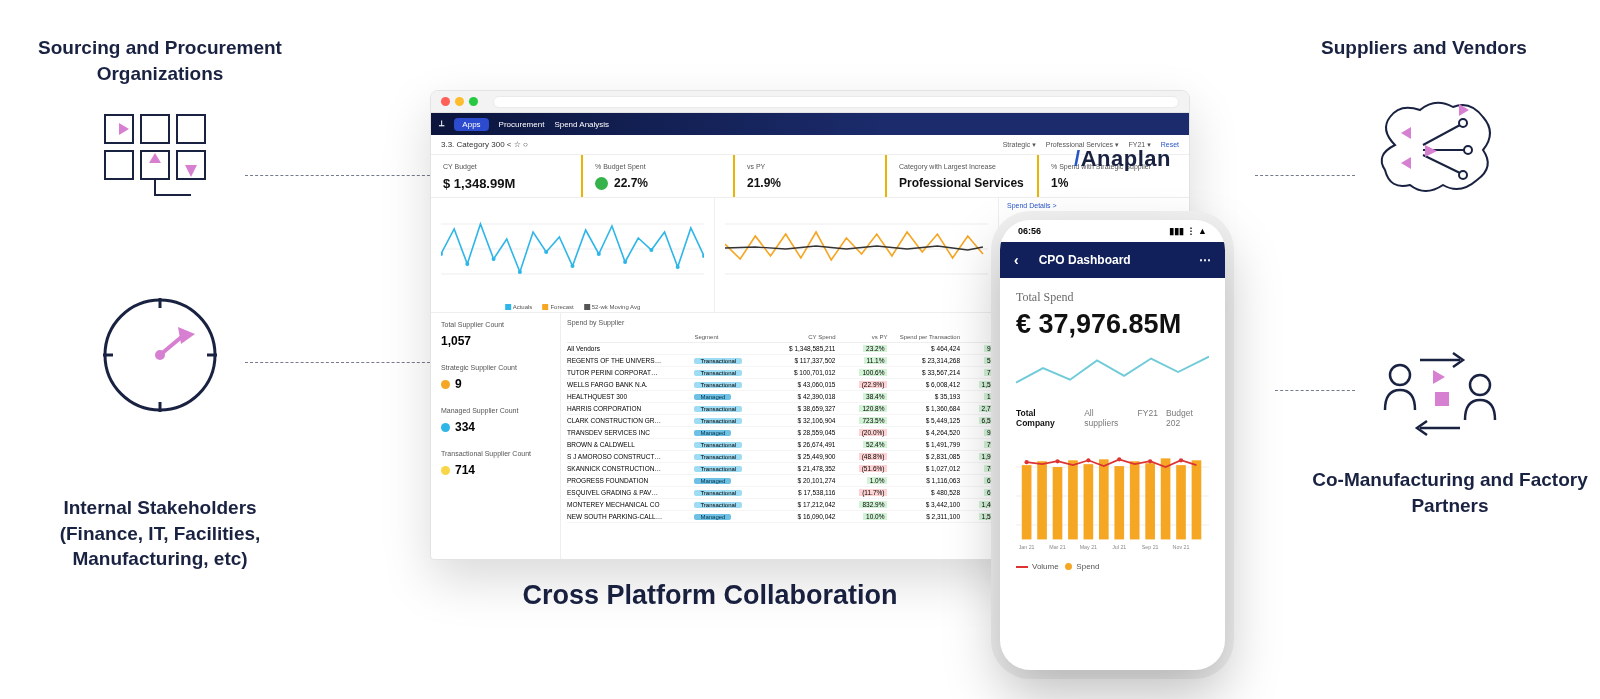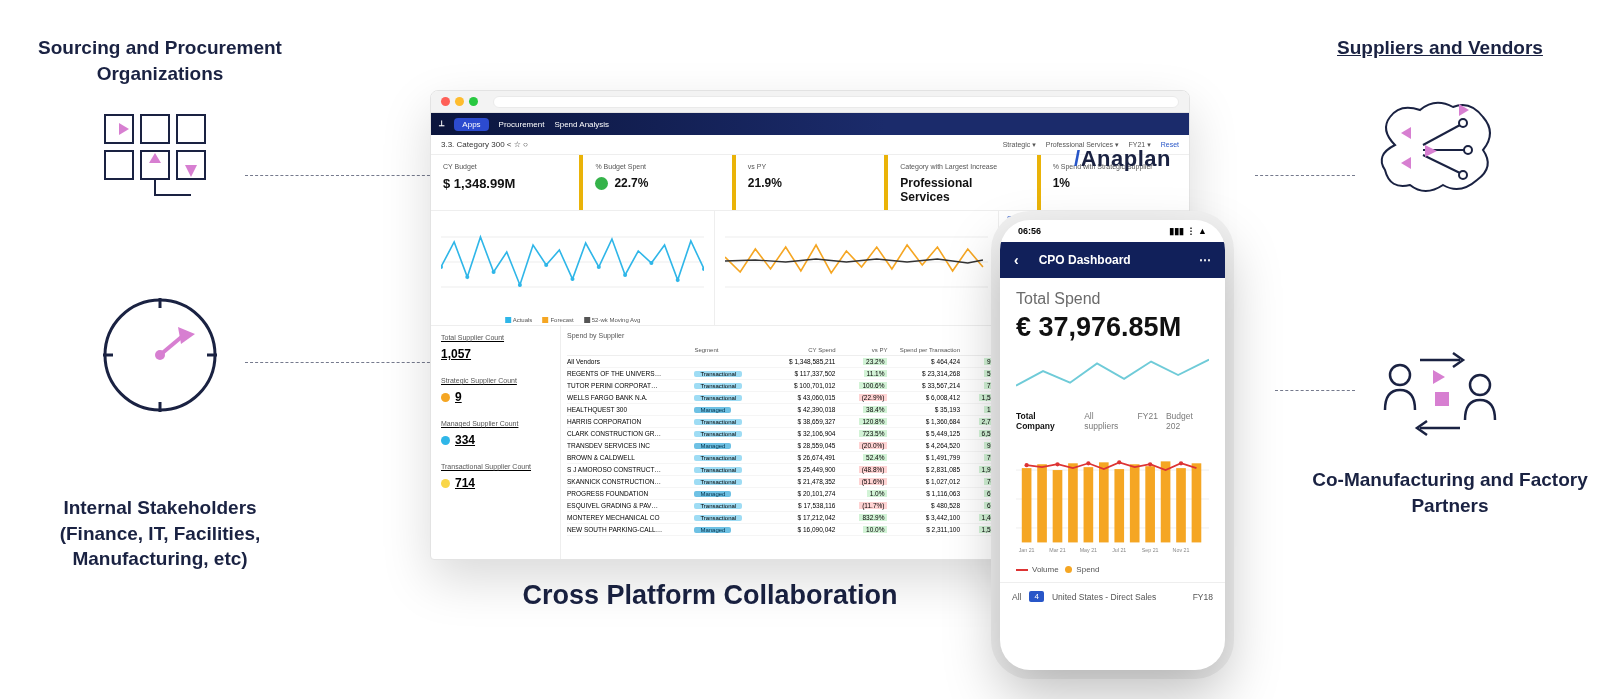--- a/index.html
+++ b/index.html
@@ -17,21 +17,21 @@
     position: absolute;
     text-align: center;
     color: #1a2242;
     font-weight: 700;
     font-size: 19px;
     line-height: 1.35;
     width: 280px;
   }
   #lbl-tl { top: 35px;  left: 20px; }
   #lbl-bl { top: 495px; left: 20px; }
-  #lbl-tr { top: 35px;  right: 20px; text-decoration: underline; }
+  #lbl-tr { top: 35px;  right: 36px; }
   #lbl-br { top: 467px; right: 0; width: 300px; }
 
   
   .side-icon {
     position: absolute;
     width: 140px;
     height: 120px;
     text-align: center;
   }
   #ic-tl { top: 105px; left: 95px; }
@@ -85,21 +85,21 @@
     display:flex; align-items:center; gap:10px; padding:0 8px;
     color:#fff; font-size:8px;
   }
   .nav-btn { background:#2c4bcf; padding:2px 8px; border-radius:4px; }
   .crumb { height:20px; display:flex; align-items:center; gap:8px; padding:0 10px;
     font-size:8px; color:#333; border-bottom:1px solid #eee;}
   .crumb .right { margin-left:auto; display:flex; gap:10px; font-size:7px; color:#555;}
   .crumb .reset { color:#2856c8; }
 
   .kpis { display:flex; border-bottom:1px solid #eee; }
-  .kpi { flex:1; padding:8px 12px 6px; border-right:4px solid #eab308; }
+  .kpi { flex:1; padding:8px 12px 6px; border-right:2px solid #eab308; }
   .kpi:last-child { border-right:none; }
   .kpi .t { font-size:7px; color:#555; margin-bottom:6px; }
   .kpi .v { font-size:12px; font-weight:600; color:#111; display:flex; align-items:center; gap:6px;}
   .kpi .big { font-size:13px; font-weight:700;}
   .bullet { width:13px; height:13px; border-radius:50%; display:inline-block;}
   .bullet.g { background:#35b34a; }
 
   .logo-anaplan { position:absolute; top:55px; right:18px; font-weight:800; font-size:22px; color:#1a2242; letter-spacing:.5px;}
   .logo-anaplan .tri { color:#2856c8; }
 
@@ -115,21 +115,21 @@
   .sd-head { display:flex; color:#555; gap:6px; margin:6px 0 3px; font-size:6px;}
   .sd-head span:nth-child(1){flex:2;} .sd-head span:nth-child(2){flex:1.3;}
   .sd-head span:nth-child(3){flex:1.3; text-align:right;} .sd-head span:nth-child(4){flex:1; text-align:right;}
   .sd-row { display:flex; gap:6px; padding:1px 0;}
   .sd-row span:nth-child(1){flex:2;} .sd-row span:nth-child(2){flex:1.3;}
   .sd-row span:nth-child(3){flex:1.3; text-align:right; color:#2b9e3a;}
   .sd-row span:nth-child(4){flex:1; text-align:right; color:#2b9e3a;}
 
   .bottom-grid { display:flex; height:260px; }
   .sup-counts { flex:0 0 130px; border-right:1px solid #eee; padding:8px 10px; font-size:7px;}
-  .sup-counts .block { margin-bottom:16px;text-decoration:underline;}
+  .sup-counts .block { margin-bottom:16px;}
   .sup-counts .block .t { color:#555; margin-bottom:6px;}
   .sup-counts .block .v { font-weight:700; font-size:12px; display:flex; align-items:center; gap:5px;}
   .cdot { width:9px; height:9px; border-radius:50%; display:inline-block;}
   .cdot.or{background:#f5a623;} .cdot.bl{background:#2fb6e8;} .cdot.ye{background:#f9d648;}
 
   .sup-table { flex:1; padding:6px 6px; font-size:6.5px; border-right:1px solid #eee;}
   .sup-table .title { font-size:7px; color:#555; margin-bottom:6px;}
   .st-head, .st-row { display:flex; gap:4px; padding:2px 0;}
   .st-head { color:#555; border-bottom:1px solid #eee; font-size:6px;}
   .st-row { border-bottom:1px solid #f5f5f5;}
@@ -155,21 +155,21 @@
     overflow: hidden;
     z-index: 5;
   }
   .ph-status { height:22px; display:flex; align-items:center; justify-content:space-between;
     padding:0 18px; font-size:9px; font-weight:600;}
   .ph-header { background:#11205a; color:#fff; height:36px;
     display:flex; align-items:center; padding:0 14px; font-size:12px; font-weight:600;}
   .ph-header .back { margin-right:20px; font-size:14px;}
   .ph-header .dots { margin-left:auto;}
   .ph-body { padding:12px 16px 8px;}
-  .ph-sec-t { font-size:16px; color:#6b6b6b; margin-bottom:4px;}
+  .ph-sec-t { font-size:12px; color:#6b6b6b; margin-bottom:4px;font-family:Liberation Serif, serif;}
   .ph-big { font-size:27px; font-weight:800; color:#111; margin-bottom:8px;}
   .ph-filters { display:flex; gap:8px; font-size:8.5px; color:#7a7a7a; margin:10px 0 8px;}
   .ph-filters span:first-child{color:#111; font-weight:600;}
   .ph-legend { font-size:8px; color:#555; margin-top:6px;}
   .ph-legend .d { display:inline-block; width:12px; height:2px; vertical-align:middle; margin:0 4px 0 0;}
   .ph-legend .d.r{background:#d33;} .ph-legend .d.o{background:#f5a623; width:7px;height:7px;border-radius:50%;}
   .ph-bottom { border-top:1px solid #eee; padding:8px 12px; display:flex;
     gap:8px; font-size:8.5px; align-items:center; color:#555;}
   .ph-bottom .chip{background:#2856c8;color:#fff;padding:1px 5px;border-radius:2px;font-size:8px;}
 
@@ -652,19 +652,13 @@
         <text x="107" y="115">Jul 21</text>
           <text x="139" y="115">Sep 21</text>
           <text x="171" y="115">Nov 21</text>
       </g>
     </svg>
     <div class="ph-legend">
       <span class="d r"></span><span>Volume</span>
       &nbsp;&nbsp;<span class="d o"></span><span>Spend</span>
     </div>
   </div>
-  <div class="ph-bottom">
-    <span>All</span>
-    <span class="chip">4</span>
-    <span>United States - Direct Sales</span>
-    <span style="margin-left:auto">FY18</span>
-  </div>
 </div>
 
 </body></html>

